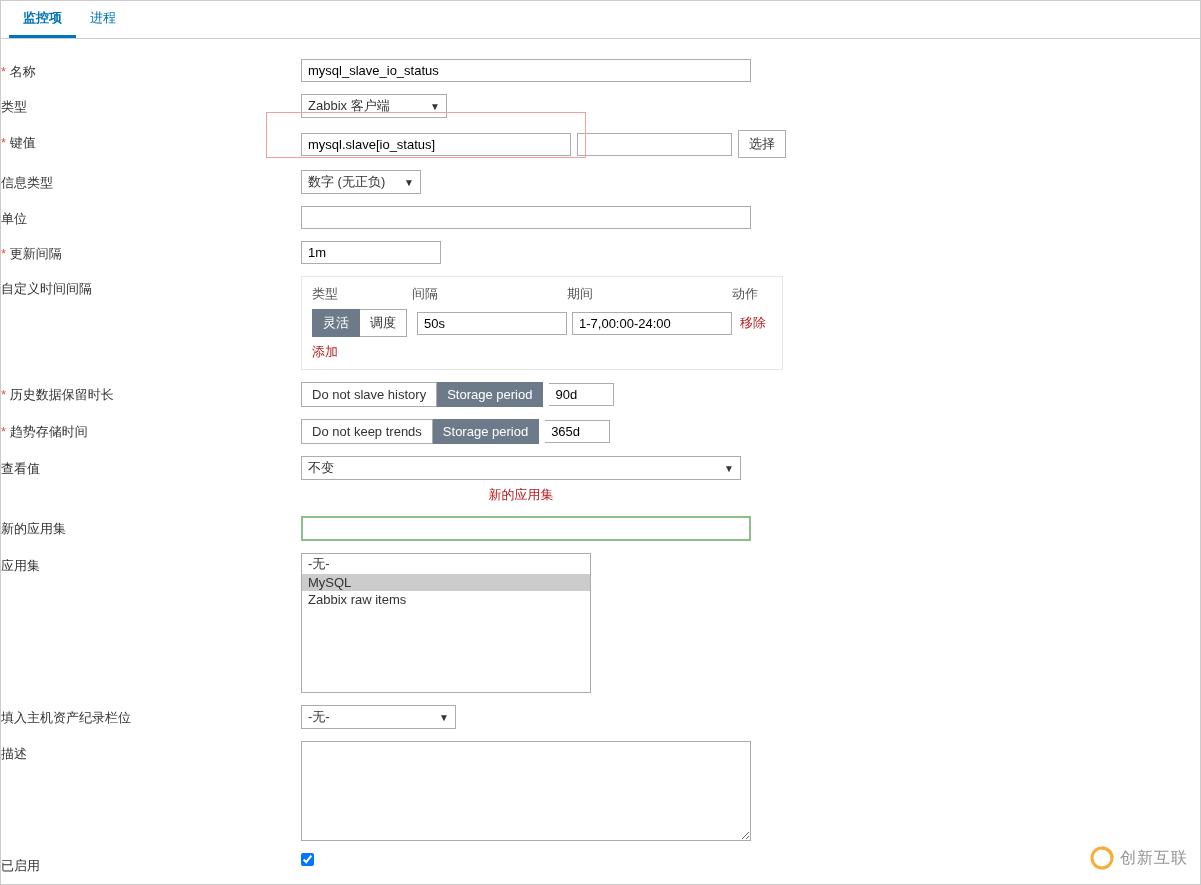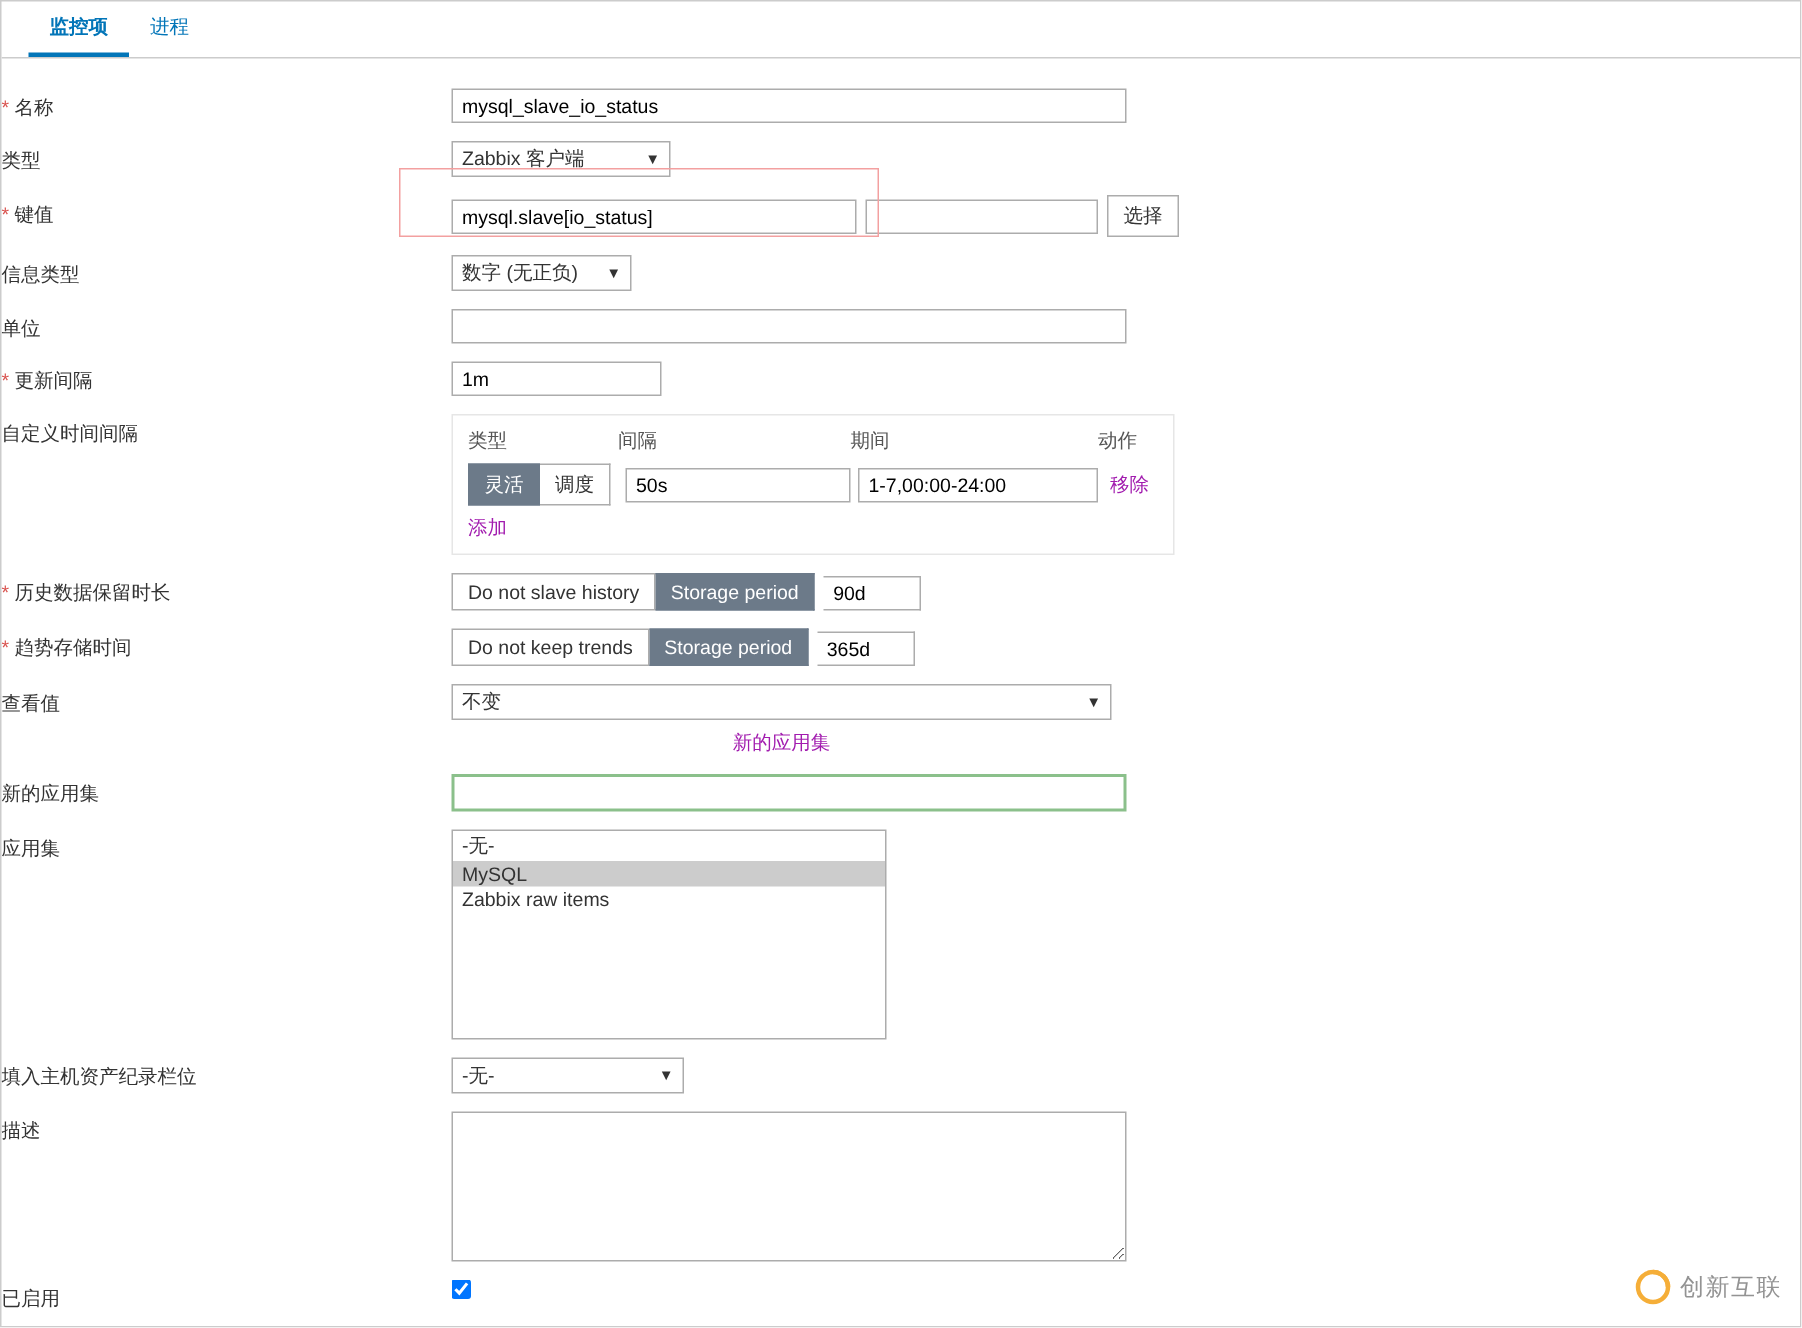--- a/index.html
+++ b/index.html
@@ -1,25 +1,25 @@
 <!DOCTYPE html>
 <html><head>
   <meta charset="utf-8">
   <style>
     * { box-sizing: border-box; margin: 0; padding: 0; }
     body { font-family: Arial, "Microsoft YaHei", sans-serif; font-size: 13px; color: #333; background: #fff; }
     .page { width: 1201px; height: 885px; border: 1px solid #ccc; position: relative; overflow: hidden; }
-    .tabs { border-bottom: 1px solid #ccc; display: flex; padding-left: 18px; }
+    .tabs { border-bottom: 1px solid #ccc; display: flex; padding-left: 8px; }
     .tab { padding: 8px 14px; color: #0275b8; cursor: pointer; border-bottom: 3px solid transparent; }
     .tab.active { border-bottom: 3px solid #0275b8; font-weight: bold; }
     .form-area { padding: 20px 0 20px 0; }
     .row { display: flex; align-items: flex-start; margin-bottom: 12px; }
     .label { width: 300px; text-align: left; padding-right: 10px; padding-top: 4px; font-size: 13px; color: #333; }
     .req::before { content: "* "; color: #d9534f; }
-    .controls { display: flex; align-items: flex-end; flex-wrap: wrap; gap: 6px; }
+    .controls { display: flex; align-items: center; flex-wrap: wrap; gap: 6px; }
     input[type="text"], textarea { border: 1px solid #acacac; padding: 3px 6px; font-size: 13px; font-family: inherit; }
     input[type="text"].name { width: 450px; }
     input[type="text"].key { width: 270px; }
     input[type="text"].keyext { width: 155px; }
     input[type="text"].unit { width: 450px; }
     input[type="text"].interval { width: 140px; }
     input[type="text"].small { width: 65px; border-left: none; }
     input[type="text"].newapp { width: 450px; border: 2px solid #8bc08b; }
     .select { border: 1px solid #acacac; padding: 2px 6px; font-size: 13px; background: #fff; position: relative; display: inline-flex; align-items: center; justify-content: space-between; cursor: pointer; }
     .select.w140 { width: 146px; }
@@ -27,21 +27,21 @@
     .select.w160 { width: 155px; }
     .select.w440 { width: 440px; }
     .caret { margin-left: 8px; color: #333; font-size: 10px; }
     .btn { border: 1px solid #acacac; background: #fafafa; padding: 4px 10px; font-size: 13px; cursor: pointer; color: #0275b8; }
     .btn.primary { background: #0275b8; color: #fff; border-color: #0275b8; }
     .btn.plain { background: #fff; color: #333; }
     .btn-group { display: inline-flex; }
     .btn-group .seg { padding: 4px 10px; border: 1px solid #acacac; cursor: pointer; background: #fff; font-size: 13px; }
     .btn-group .seg + .seg { border-left: none; }
     .btn-group .seg.active { background: #6c7a89; color: #fff; border-color: #6c7a89; }
-    .link { color: #a21caf; cursor: pointer; }
+    .link { color: #b91c1c; cursor: pointer; }
     .interval-box { border: 1px solid #e6e6e6; padding: 8px 10px; min-width: 455px; }
     .interval-header { display: flex; gap: 0; margin-bottom: 6px; color: #555; font-size: 13px; }
     .interval-header div:nth-child(1) { width: 100px; }
     .interval-header div:nth-child(2) { width: 155px; }
     .interval-header div:nth-child(3) { width: 165px; }
     .interval-header div:nth-child(4) { width: 40px; text-align: left; }
     .interval-row { display: flex; align-items: center; margin-bottom: 6px; }
     .interval-row .btn-group { width: 100px; }
     .interval-row input.cell { width: 150px; margin-left: 5px; }
     .applist { width: 290px; height: 140px; border: 1px solid #acacac; overflow: auto; }

